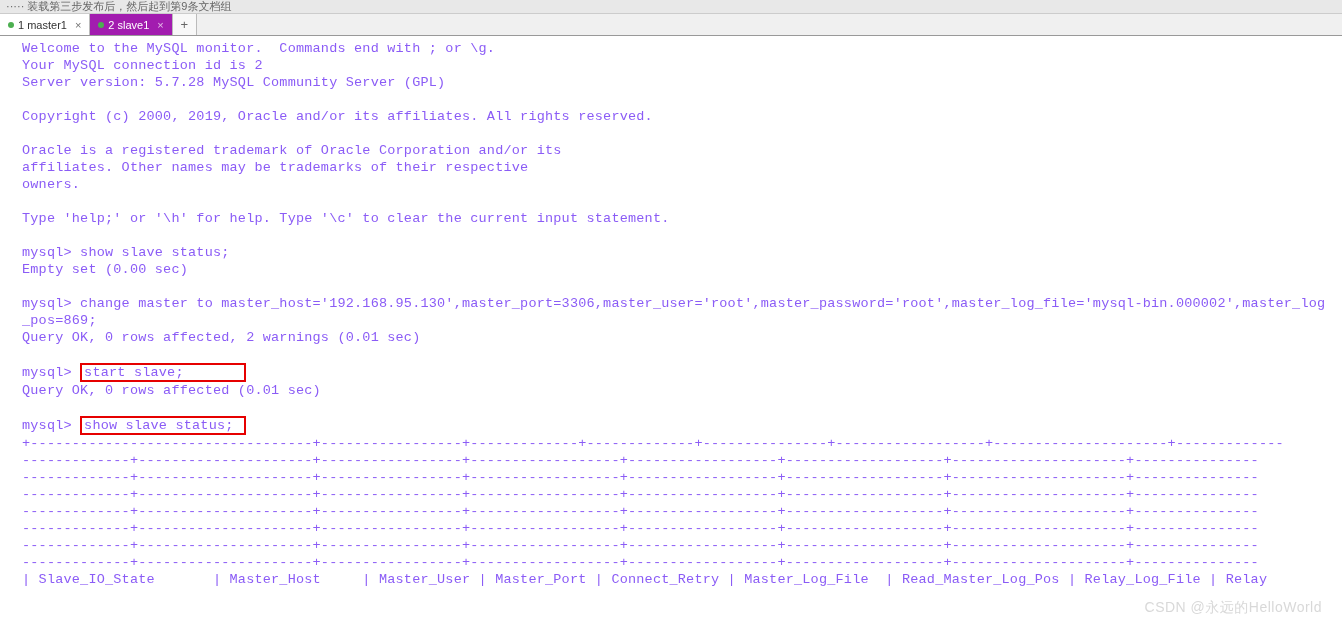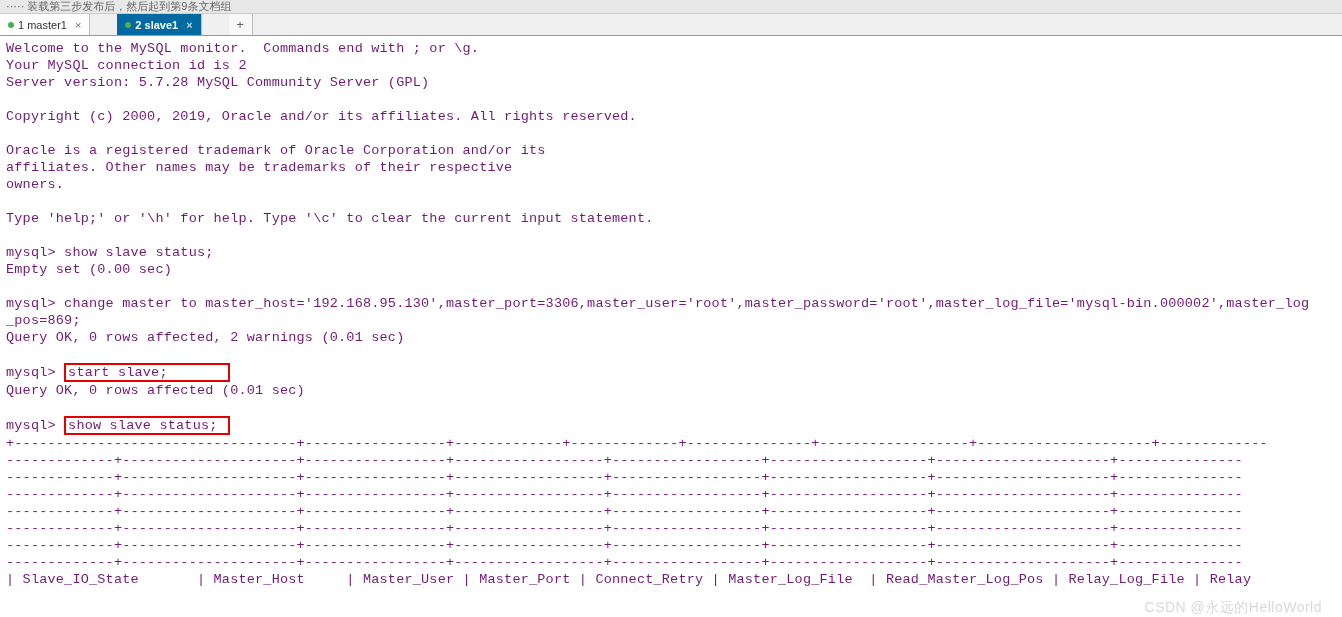--- a/index.html
+++ b/index.html
@@ -23,38 +23,36 @@
       font-size: 11px;
       color: #666;
       font-family: Arial, sans-serif;
     }
     .tabbar {
       height: 22px;
       background: #f0f0f0;
       display: flex;
       align-items: stretch;
       border-bottom: 1px solid #999999;
-      gap: 27px;
     }
     .tab {
       display: flex;
       align-items: center;
       padding: 0 8px;
       font-size: 11px;
       font-family: Arial, sans-serif;
       border-right: 1px solid #bbbbbb;
       background: #ffffff;
       color: #333333;
       cursor: pointer;
       gap: 4px;
     }
     .tab.active {
-      background: #0369a1;
+      background: #a21caf;
       color: #ffffff;
-      font-weight: bold;
     }
     .tab .dot {
       width: 6px;
       height: 6px;
       border-radius: 50%;
       background: #4caf50;
       display: inline-block;
     }
     .tab .close-x {
       font-size: 11px;
@@ -62,27 +60,27 @@
       opacity: 0.7;
     }
     .tab.addtab {
       width: 24px;
       justify-content: center;
       background: #f8f8f8;
       font-size: 13px;
       color: #666;
     }
     .terminal {
-      padding: 4px 6px;
+      padding: 4px 22px;
       white-space: pre;
       font-family: "Consolas", "Courier New", monospace;
       font-size: 13.5px;
       line-height: 17px;
       letter-spacing: 0.2px;
-      color: #701a75;
+      color: #8b5cf6;
       overflow: hidden;
     }
     .highlight-box {
       border: 2px solid #e60000;
       padding: 0 2px;
       display: inline-block;
       line-height: 15px;
     }
     .watermark {
       position: absolute;

